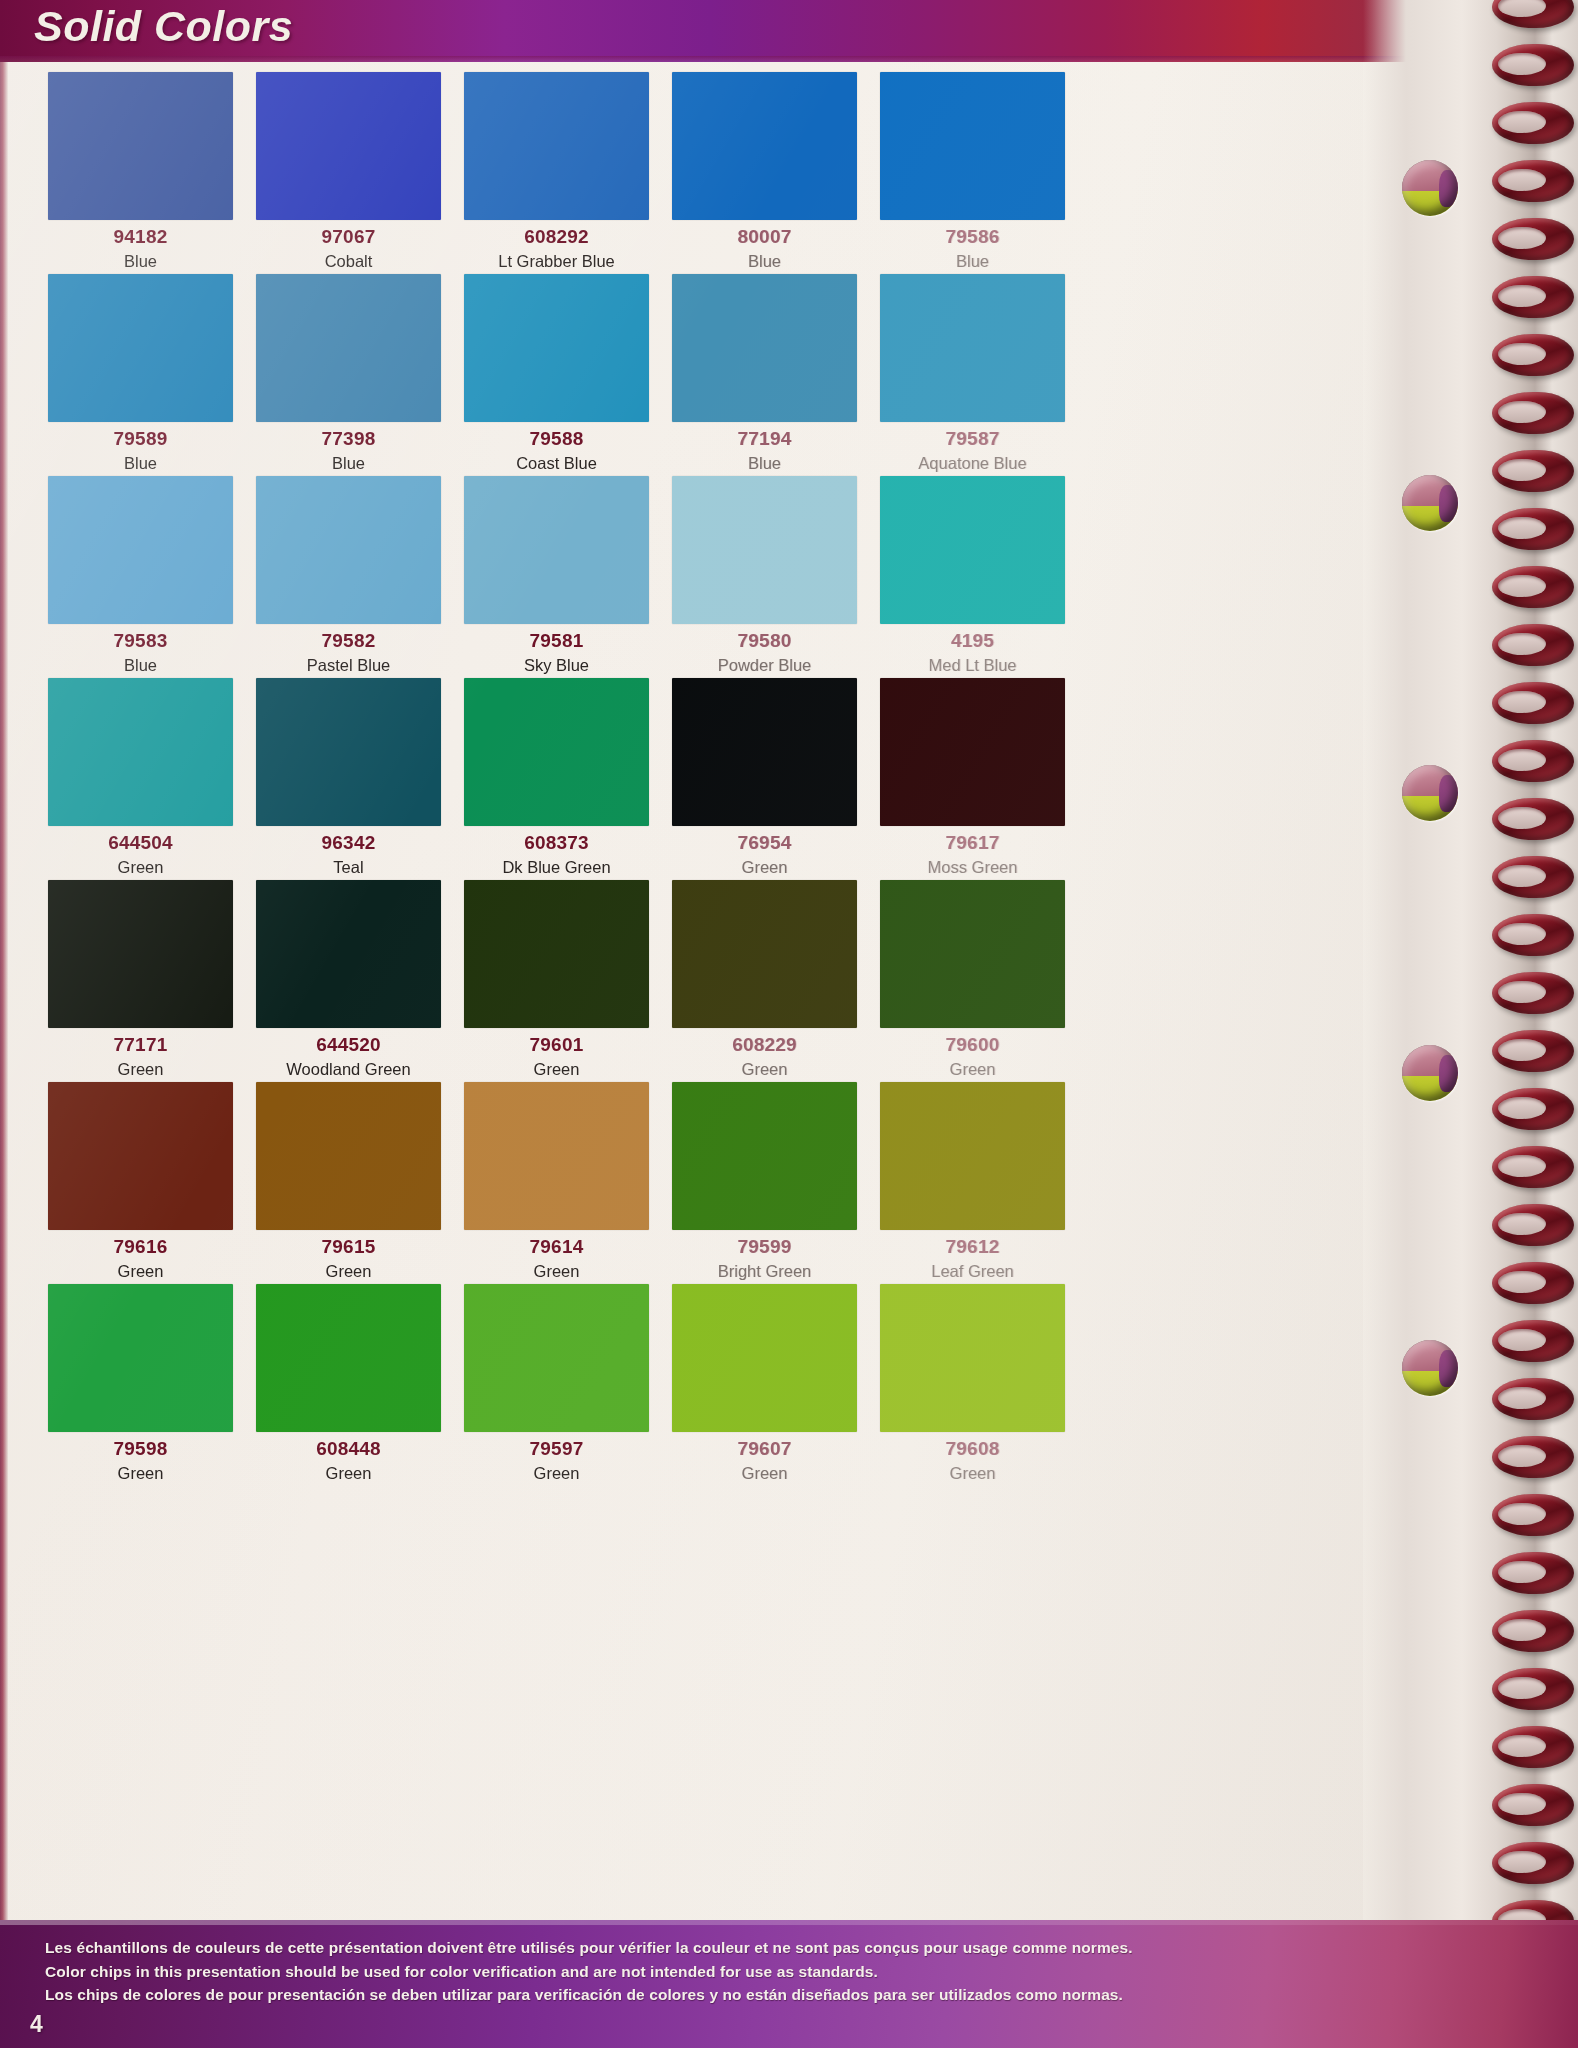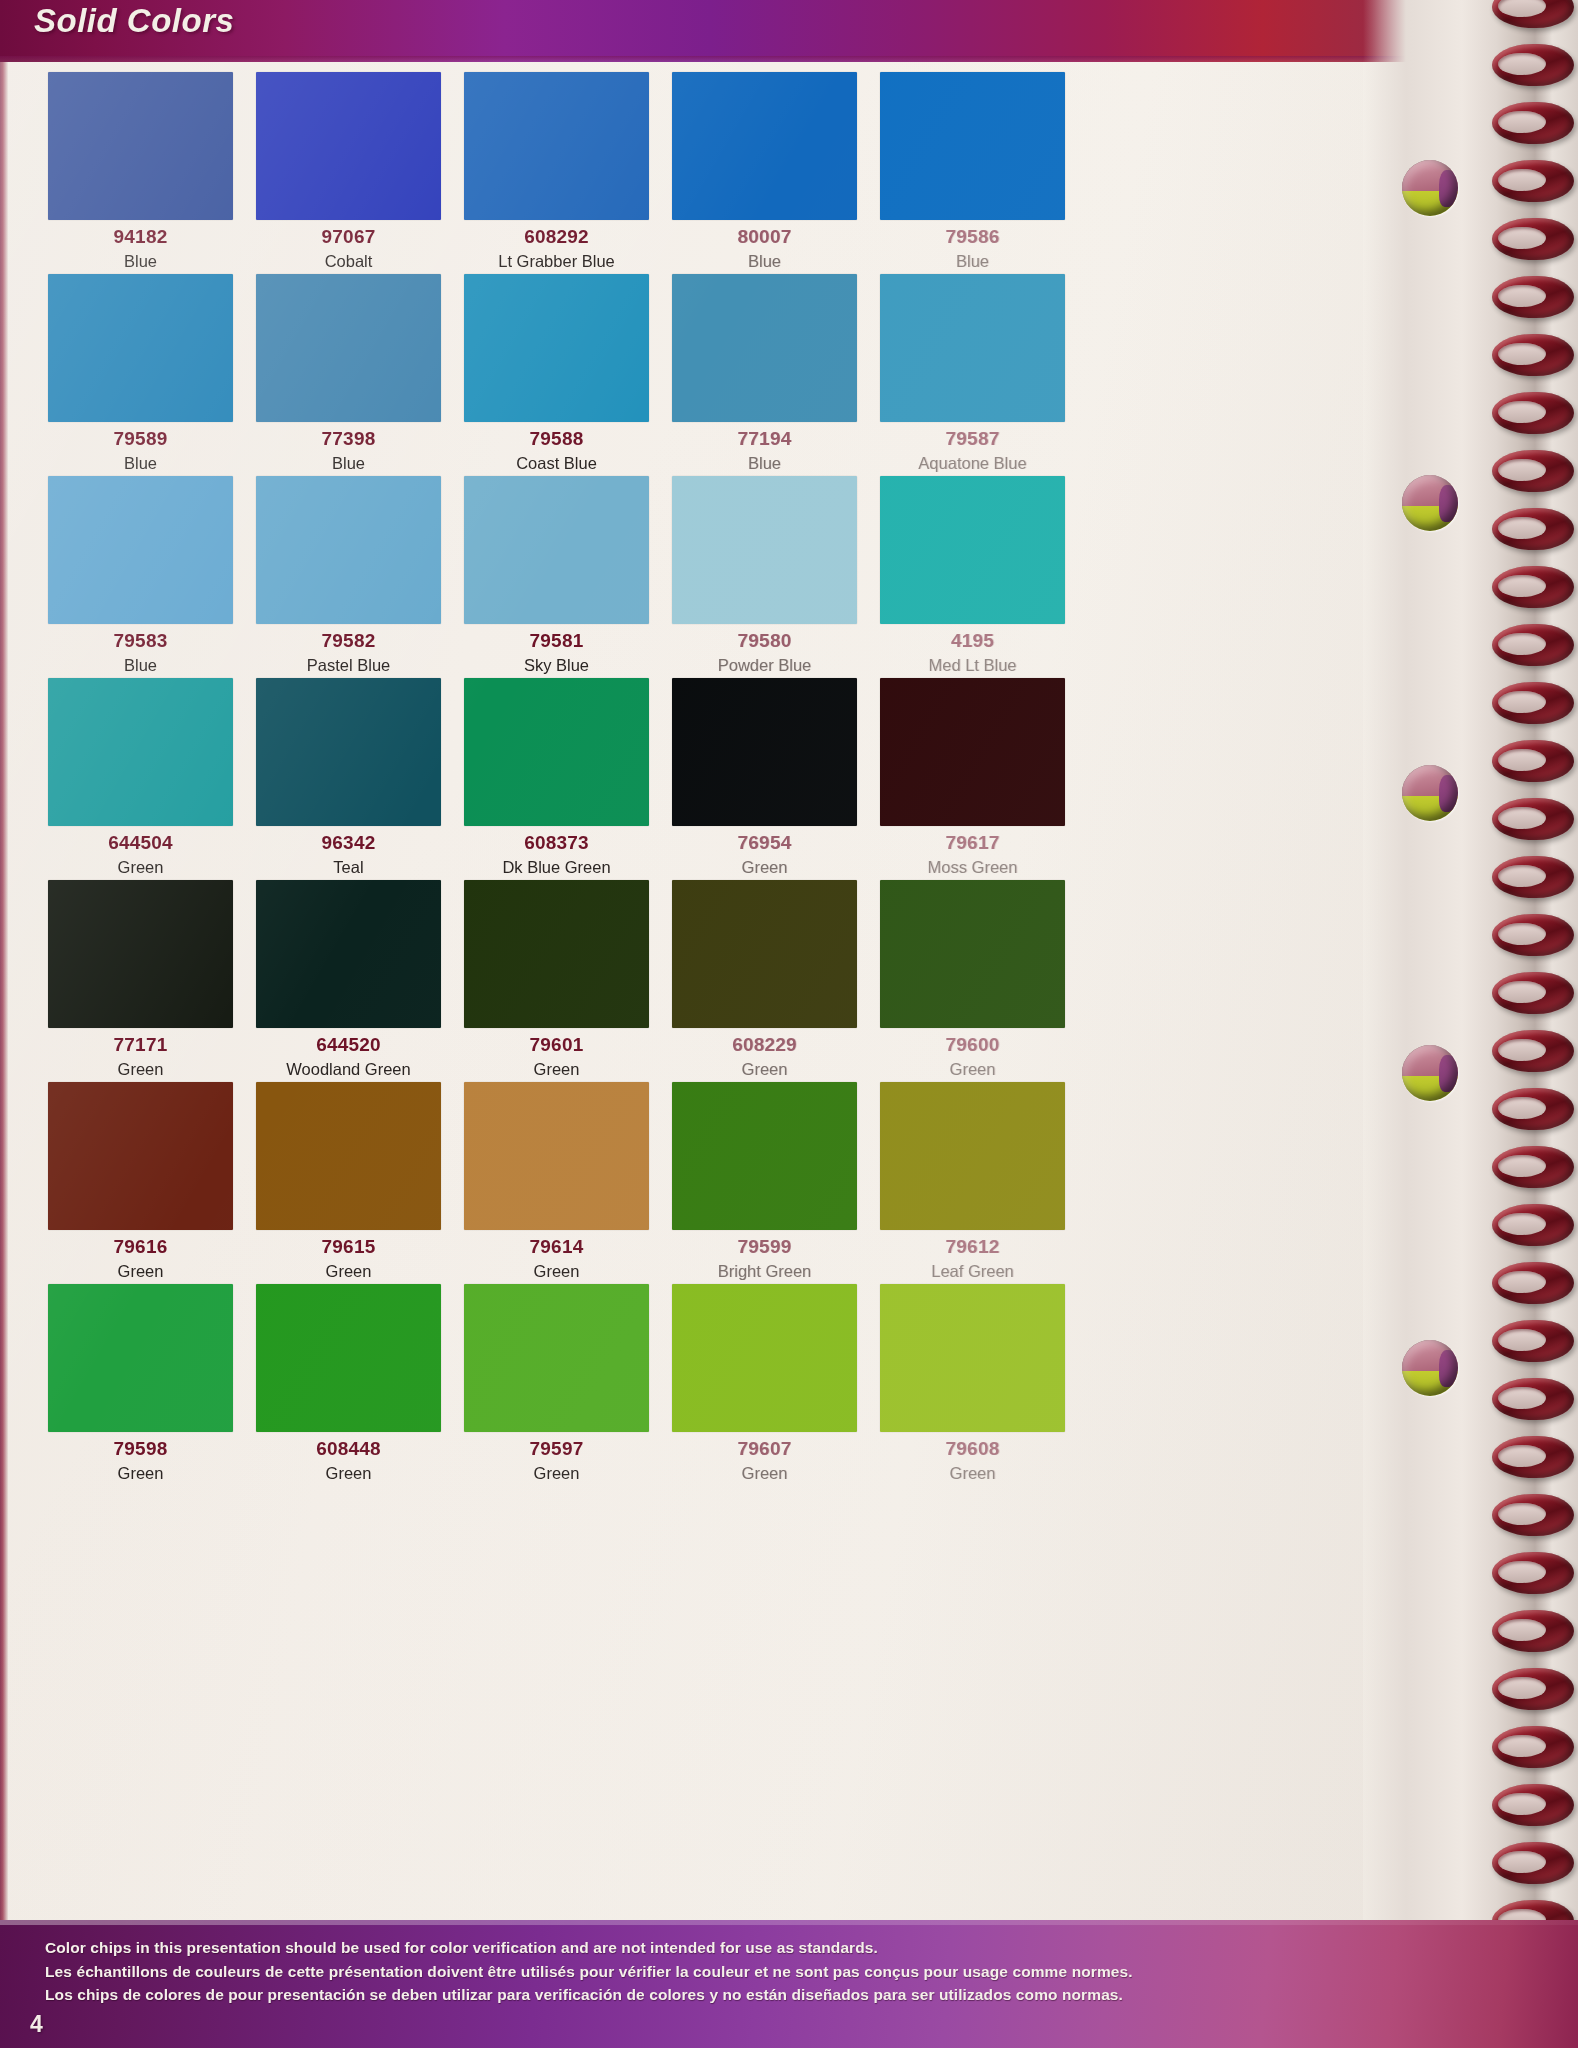--- a/index.html
+++ b/index.html
@@ -37,21 +37,21 @@
         #b02437 80%,
         #9b2a43 87%,
         #b9a0ad 94%,
         #e2d8d5 100%);
     overflow: hidden;
   }
   .header-title {
     position: absolute;
     left: 34px;
     top: 2px;
-    font-size: 33px;
+    font-size: 43px;
     font-weight: bold;
     font-style: italic;
     color: #f3efe6;
     letter-spacing: 0.5px;
     text-shadow: 2px 2px 3px rgba(60,0,30,0.45);
     font-family: "Liberation Sans", sans-serif;
   }
   .header-bottom-fade {
     position: absolute;
     left: 0; bottom: 0; width: 100%; height: 6px;
@@ -495,20 +495,20 @@
         <div class="ph-top"></div>
         <div class="ph-bot"></div>
         <div class="ph-right"></div>
         <div class="ph-shade"></div>
       </div>
     </div>
 
   <div class="footer">
     <div class="footer-top-edge"></div>
     <div class="footer-note">
+      <div>Les échantillons de couleurs de cette présentation doivent être utilisés pour vérifier la couleur et ne sont pas conçus pour usage comme normes.</div>
       <div>Color chips in this presentation should be used for color verification and are not intended for use as standards.</div>
-      <div>Les échantillons de couleurs de cette présentation doivent être utilisés pour vérifier la couleur et ne sont pas conçus pour usage comme normes.</div>
       <div>Los chips de colores de pour presentación se deben utilizar para verificación de colores y no están diseñados para ser utilizados como normas.</div>
     </div>
     <div class="page-number">4</div>
   </div>
 
 </div>
 
 </body></html>

